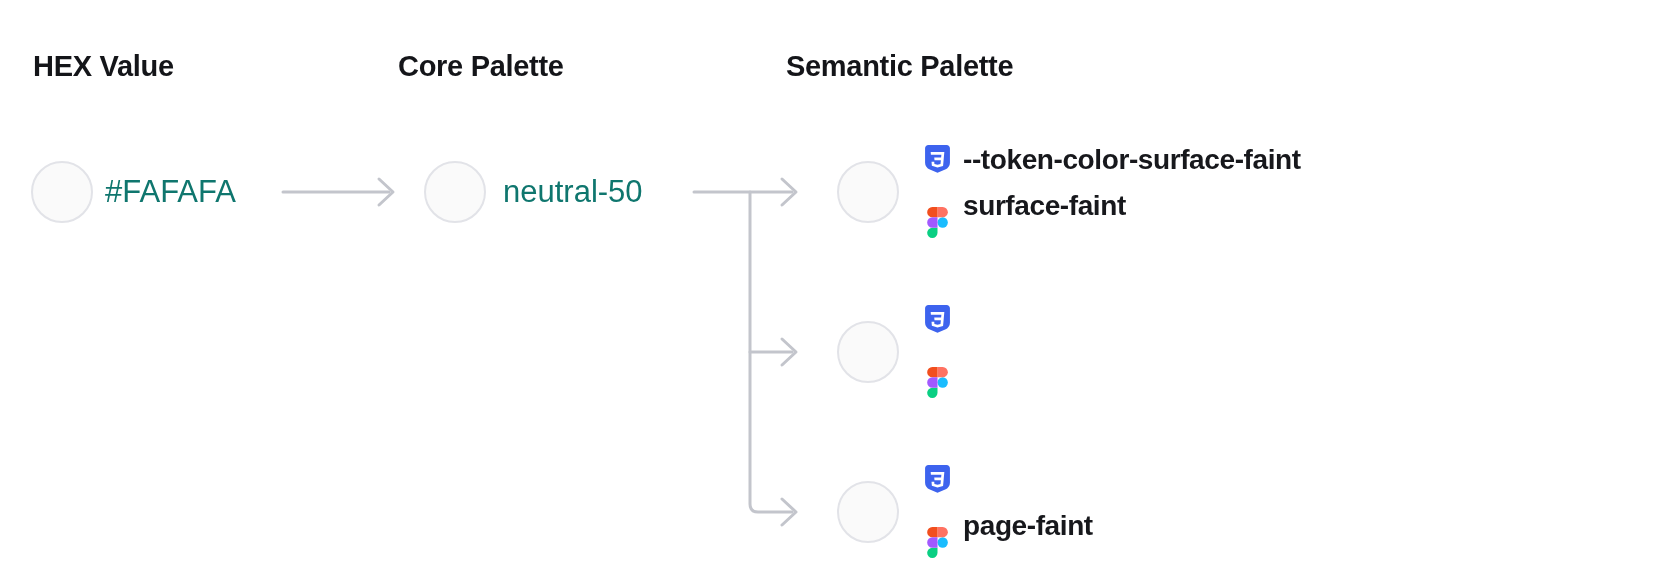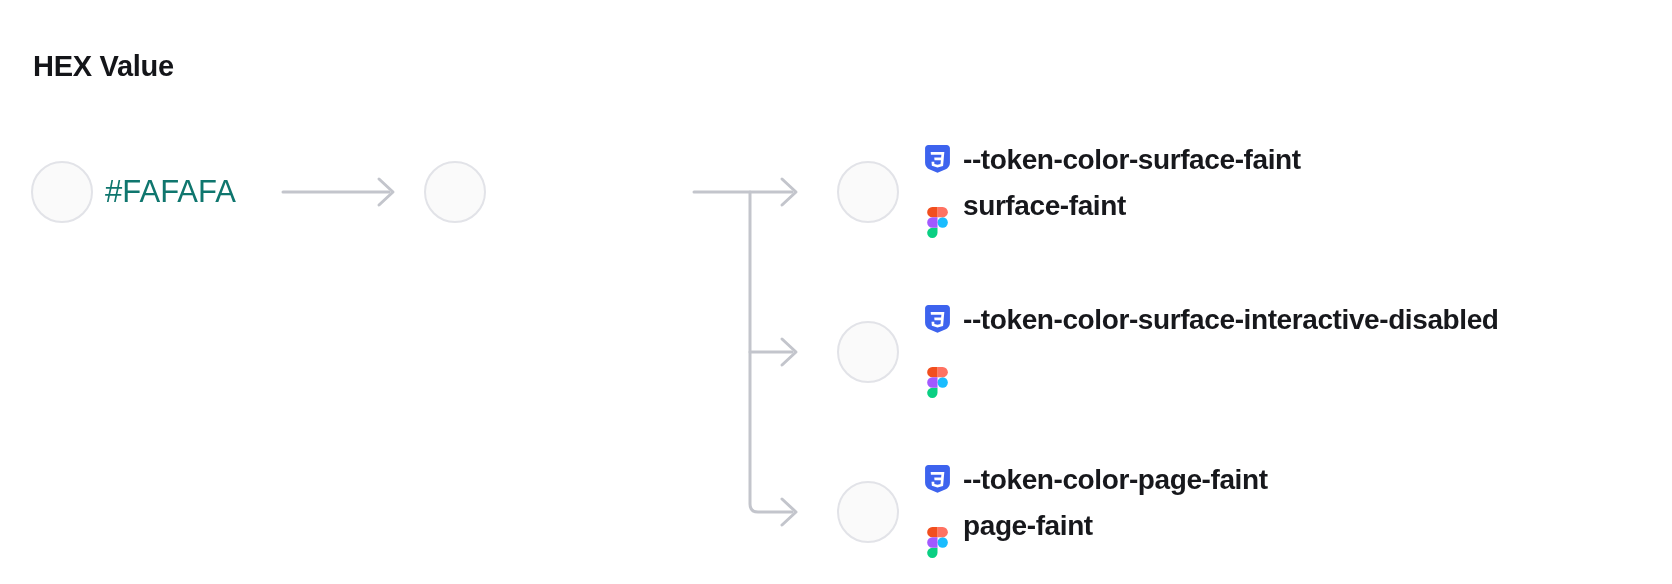--- a/index.html
+++ b/index.html
@@ -34,40 +34,43 @@
   }
   .connector-overlay{position:absolute;left:0;top:0;width:1672px;height:584px;pointer-events:none;}
   .connector-overlay path{stroke:#C3C5CC;stroke-width:3;fill:none;stroke-linecap:round;stroke-linejoin:round;}
 </style>
 </head>
 <body>
 
 <div class="canvas">
 
   <div class="col-header" style="left:33px">HEX Value</div>
+  <div class="col-header" style="left:398px">Core Palette</div>
+  <div class="col-header" style="left:786px">Semantic Palette</div>
 
   <svg class="connector-overlay" viewBox="0 0 1672 584" aria-hidden="true">
 
     <path d="M283 176 H389"></path>
     <path d="M379 163 L393 176 L379 189"></path>
 
     <path d="M694 176 H792"></path>
     <path d="M782 163 L796 176 L782 189"></path>
 
     <path d="M750 176 V488 Q750 496 758 496 H792"></path>
     <path d="M782 483 L796 496 L782 509"></path>
 
     <path d="M750 336 H792"></path>
     <path d="M782 323 L796 336 L782 349"></path>
   </svg>
 
   <div class="swatch" style="left: 31px; top: 145px; background-color: rgb(250, 250, 250);"></div>
   <div class="value-label" style="left:105px">#FAFAFA</div>
 
   <div class="swatch" style="left: 424px; top: 145px; background-color: rgb(250, 250, 250);"></div>
+  <div class="value-label" style="left:503px">neutral-50</div>
 
   <div class="sem-row" style="top:145px">
     <div class="swatch sem-swatch" style="background-color: rgb(250, 250, 250);"></div>
     <svg class="css-icon" viewBox="0 0 24 28" aria-hidden="true">
       <path d="M3.2 0h17.6C22.6 0 24 1.4 24 3.2v13.9c0 2.9-1.8 5.5-4.6 6.6L12 26.9l-7.4-3.2C1.8 22.6 0 20 0 17.1V3.2C0 1.4 1.4 0 3.2 0z" fill="#3D63EE"></path>
       <path transform="translate(0,2.4)" fill="#FFFFFF" d="M17.09 4.413L5.41 4.41l.213 2.622 10.125.002-.255 2.716h-6.64l.24 2.573h6.182l-.366 3.523-2.91.804-2.956-.81-.188-2.11h-2.61l.29 3.855L12 19.288l5.373-1.53L18.59 4.414z"></path>
     </svg>
     <div class="token-text">--token-color-surface-faint</div>
     <svg class="figma-icon" viewBox="0 0 38 57" aria-hidden="true">
       <path fill="#1ABCFE" d="M19 28.5a9.5 9.5 0 1 1 19 0 9.5 9.5 0 0 1-19 0z"></path>
@@ -78,37 +81,35 @@
     </svg>
     <div class="figma-text">surface-faint</div>
   </div>
 
   <div class="sem-row" style="top:305px">
     <div class="swatch sem-swatch" style="background-color: rgb(250, 250, 250);"></div>
     <svg class="css-icon" viewBox="0 0 24 28" aria-hidden="true">
       <path d="M3.2 0h17.6C22.6 0 24 1.4 24 3.2v13.9c0 2.9-1.8 5.5-4.6 6.6L12 26.9l-7.4-3.2C1.8 22.6 0 20 0 17.1V3.2C0 1.4 1.4 0 3.2 0z" fill="#3D63EE"></path>
       <path transform="translate(0,2.4)" fill="#FFFFFF" d="M17.09 4.413L5.41 4.41l.213 2.622 10.125.002-.255 2.716h-6.64l.24 2.573h6.182l-.366 3.523-2.91.804-2.956-.81-.188-2.11h-2.61l.29 3.855L12 19.288l5.373-1.53L18.59 4.414z"></path>
     </svg>
-    <div class="token-text">--token-color-surface-interactive-disabled</div>
     <svg class="figma-icon" viewBox="0 0 38 57" aria-hidden="true">
       <path fill="#1ABCFE" d="M19 28.5a9.5 9.5 0 1 1 19 0 9.5 9.5 0 0 1-19 0z"></path>
       <path fill="#0ACF83" d="M0 47.5A9.5 9.5 0 0 1 9.5 38H19v9.5a9.5 9.5 0 1 1-19 0z"></path>
       <path fill="#FF7262" d="M19 0v19h9.5a9.5 9.5 0 1 0 0-19H19z"></path>
       <path fill="#F24E1E" d="M0 9.5A9.5 9.5 0 0 0 9.5 19H19V0H9.5A9.5 9.5 0 0 0 0 9.5z"></path>
       <path fill="#A259FF" d="M0 28.5A9.5 9.5 0 0 1 9.5 19H19v19H9.5A9.5 9.5 0 0 1 0 28.5z"></path>
     </svg>
   </div>
 
   <div class="sem-row" style="top:465px">
     <div class="swatch sem-swatch" style="background-color: rgb(250, 250, 250);"></div>
     <svg class="css-icon" viewBox="0 0 24 28" aria-hidden="true">
       <path d="M3.2 0h17.6C22.6 0 24 1.4 24 3.2v13.9c0 2.9-1.8 5.5-4.6 6.6L12 26.9l-7.4-3.2C1.8 22.6 0 20 0 17.1V3.2C0 1.4 1.4 0 3.2 0z" fill="#3D63EE"></path>
       <path transform="translate(0,2.4)" fill="#FFFFFF" d="M17.09 4.413L5.41 4.41l.213 2.622 10.125.002-.255 2.716h-6.64l.24 2.573h6.182l-.366 3.523-2.91.804-2.956-.81-.188-2.11h-2.61l.29 3.855L12 19.288l5.373-1.53L18.59 4.414z"></path>
     </svg>
-    <div class="token-text">--token-color-page-faint</div>
     <svg class="figma-icon" viewBox="0 0 38 57" aria-hidden="true">
       <path fill="#1ABCFE" d="M19 28.5a9.5 9.5 0 1 1 19 0 9.5 9.5 0 0 1-19 0z"></path>
       <path fill="#0ACF83" d="M0 47.5A9.5 9.5 0 0 1 9.5 38H19v9.5a9.5 9.5 0 1 1-19 0z"></path>
       <path fill="#FF7262" d="M19 0v19h9.5a9.5 9.5 0 1 0 0-19H19z"></path>
       <path fill="#F24E1E" d="M0 9.5A9.5 9.5 0 0 0 9.5 19H19V0H9.5A9.5 9.5 0 0 0 0 9.5z"></path>
       <path fill="#A259FF" d="M0 28.5A9.5 9.5 0 0 1 9.5 19H19v19H9.5A9.5 9.5 0 0 1 0 28.5z"></path>
     </svg>
     <div class="figma-text">page-faint</div>
   </div>
 

